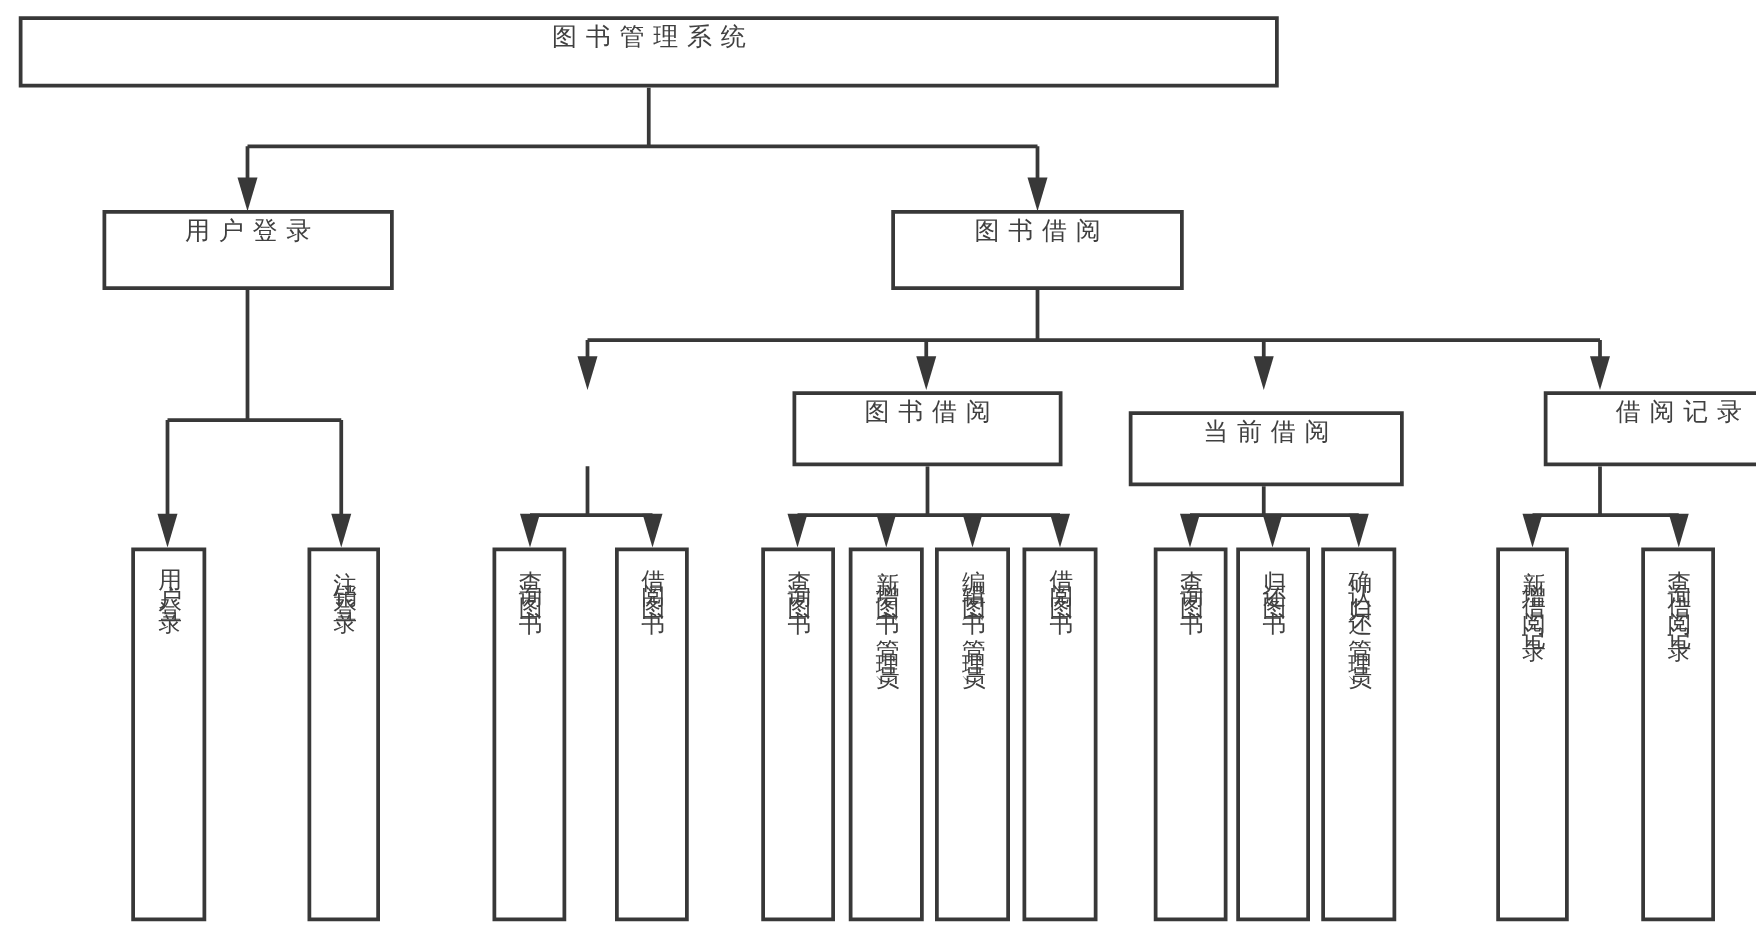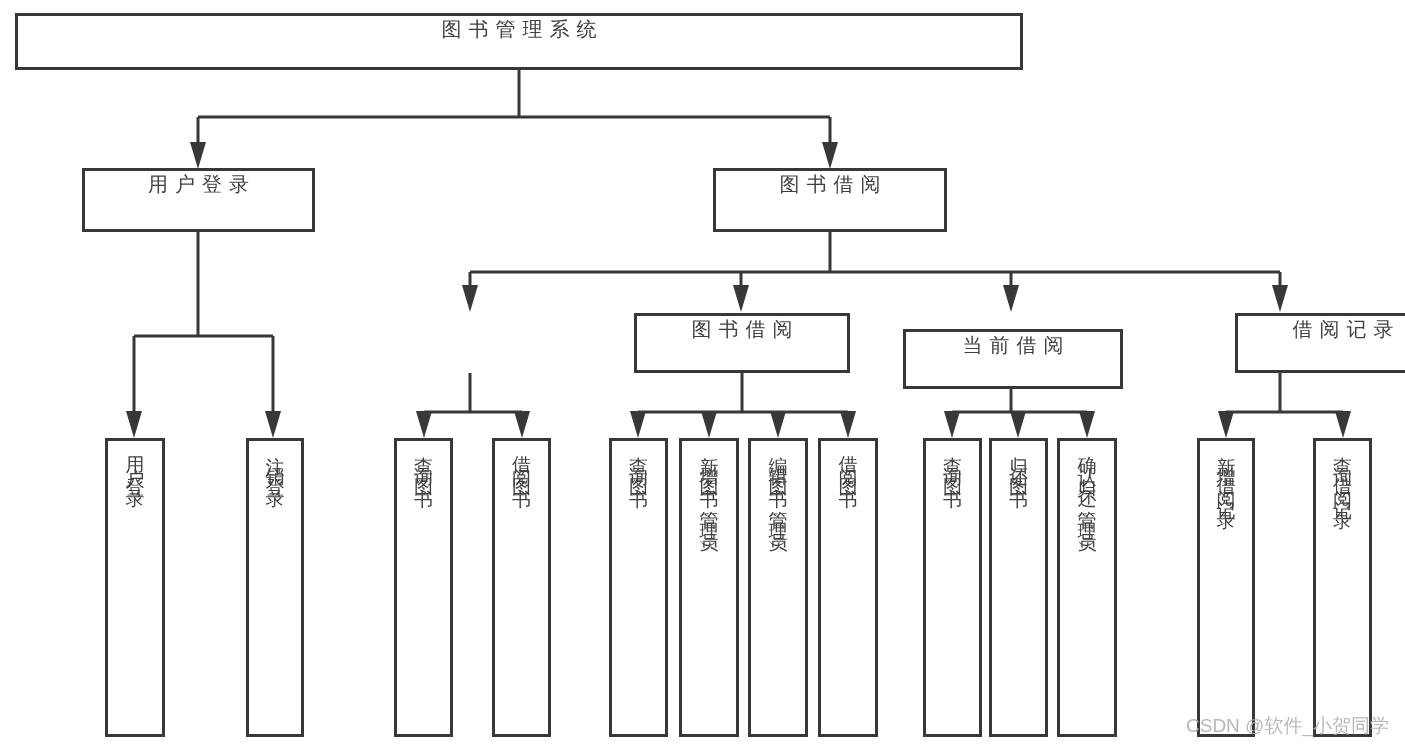--- a/index.html
+++ b/index.html
@@ -174,15 +174,14 @@
   <div class="node leaf l11">
     <span class="vlabel">确认归还（管理员）</span>
   </div>
   <div class="node leaf l12">
     <span class="vlabel">新增借阅记录</span>
   </div>
   <div class="node leaf l13">
     <span class="vlabel">查询借阅记录</span>
   </div>
 
-  <div class="watermark">CSDN @软件_小贺同学</div>
 
 </div>
 
 </body></html>

